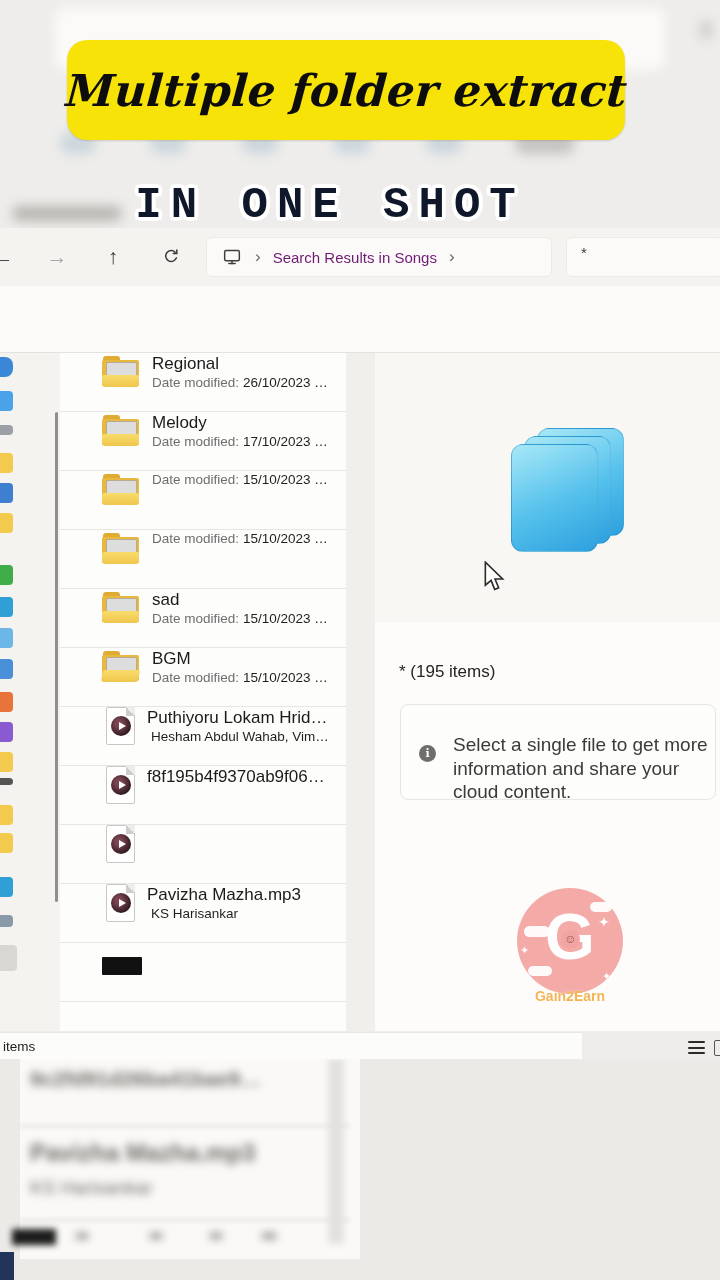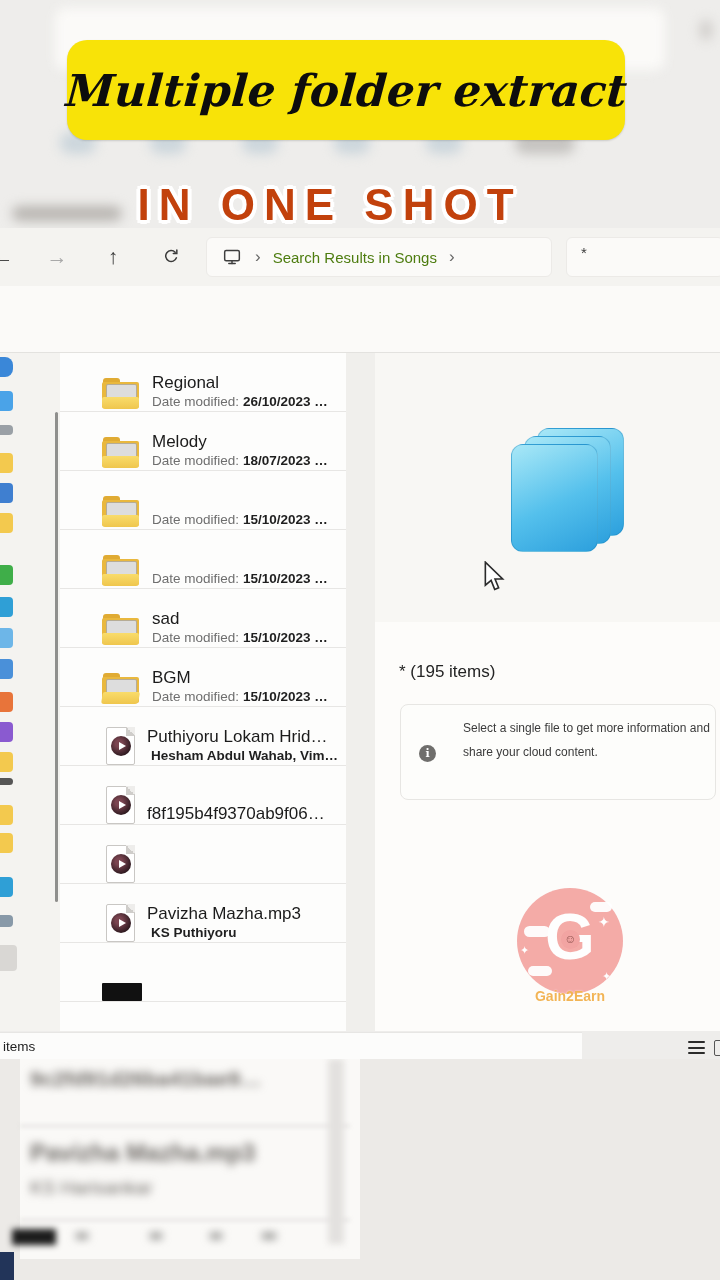--- a/index.html
+++ b/index.html
@@ -18,44 +18,44 @@
             text-shadow:-3px -3px 0 #fff,3px -3px 0 #fff,-3px 3px 0 #fff,3px 3px 0 #fff,
                         0 -4px 0 #fff,0 4px 0 #fff,-4px 0 0 #fff,4px 0 0 #fff;}
   
   #navrow{left:0;top:228px;width:720px;height:58px;background:#f4f3f0;border-bottom:1px solid #eae9e6;}
   .navbtn{position:absolute;top:0;height:58px;display:flex;align-items:center;justify-content:center;
           width:34px;font-size:21px;color:#3a3a3a;}
   .pill{position:absolute;top:9px;height:40px;background:#fbfaf8;border:1px solid #eceae7;border-radius:6px;
         display:flex;align-items:center;box-sizing:border-box;}
   #crumb{left:206px;width:346px;padding:0 14px;gap:12px;}
   #crumb .chev{color:#666;font-size:17px;}
-  #crumb .path{font-size:15px;color:#4d7c0f;white-space:nowrap;}
+  #crumb .path{font-size:15px;color:#701a75;white-space:nowrap;}
   #searchbox{left:566px;width:158px;padding:0 14px;font-size:15px;color:#3c3c3c;align-items:flex-start;padding-top:6px;}
   #toolbar{left:0;top:286px;width:720px;height:66px;background:#fbfaf8;border-bottom:1px solid #e3e2df;}
   .tbicon{position:absolute;top:309px;width:24px;height:24px;}
   .tbdiv{position:absolute;top:306px;width:1px;height:30px;background:#e2e1de;}
   #newlabel{position:absolute;left:20px;top:318px;font-size:15px;color:#2e2e2e;}
   #newchev{position:absolute;left:54px;top:316px;font-size:11px;color:#7a7a7a;}
   #morebtn{position:absolute;left:458px;top:308px;width:34px;height:26px;text-align:center;
            font-size:20px;letter-spacing:2px;color:#444;line-height:18px;}
   #detailsbtn{position:absolute;left:630px;top:308px;display:flex;align-items:center;gap:8px;}
   #detailsbtn .lbl{font-size:15px;color:#222;}
   
   #sidebar{left:0;top:353px;width:60px;height:678px;background:#f4f3f0;}
   .sic{position:absolute;left:-9px;width:22px;height:20px;border-radius:4px;}
   #sbscroll{left:55px;top:412px;width:3px;height:490px;background:#8f8f8d;border-radius:2px;}
   #listpane{left:60px;top:353px;width:286px;height:678px;background:#fdfdfc;overflow:hidden;}
   #listscroll{left:358px;top:367px;width:3px;height:44px;background:#787876;border-radius:2px;}
-  .row{height:59px;box-sizing:border-box;border-bottom:1px solid #e7e6e4;display:flex;align-items:flex-end;
+  .row{height:59px;box-sizing:border-box;border-bottom:1px solid #e7e6e4;display:flex;align-items:flex-start;
        padding-left:42px;gap:12px;background:#fdfdfc;}
   .rtext{display:flex;flex-direction:column;justify-content:center;min-width:0;}
   .rname{font-size:17px;color:#1b1b1b;white-space:nowrap;line-height:21px;}
   .rmeta{display:flex;gap:4px;font-size:13.5px;line-height:18px;white-space:nowrap;}
   .rmeta em{font-style:normal;color:#6e6e6e;}
-  .rmeta b{font-weight:bold;color:#1f1f1f;}
+  .rmeta b{font-weight:normal;color:#1f1f1f;}
   
   .ficon{position:relative;width:38px;height:36px;flex:0 0 auto;}
   .ficon .tab{position:absolute;left:1px;top:3px;width:17px;height:9px;background:#e0ab33;border-radius:3px 3px 0 0;}
   .ficon .backp{position:absolute;left:0;top:7px;width:37px;height:26px;background:#e9b83e;border-radius:2px;}
   .ficon .thumb{position:absolute;left:4px;top:9px;width:29px;height:15px;border-radius:2px;
                 border:1px solid rgba(110,80,15,.35);background:#ddd;}
   .ficon .front{position:absolute;left:0;bottom:2px;width:37px;height:12px;
                 background:linear-gradient(#f9dc6b,#efc64d);border-radius:2px 2px 3px 3px;}
   .bgm .front{transform:skewX(-10deg);}
   .t-regional{background:linear-gradient(135deg,#e8e6e2,#b9b4ac);}
@@ -79,21 +79,21 @@
   #preview{left:375px;top:353px;width:345px;height:269px;background:#f8f7f4;}
   .stackfile{position:absolute;width:85px;height:106px;border-radius:12px;
              background:linear-gradient(155deg,#a9e8f7 0%,#54c0ec 55%,#2da0dd 100%);
              border:1px solid rgba(25,125,180,.35);}
   #infopane{left:375px;top:622px;width:345px;height:409px;background:#fdfcfa;}
   #seltitle{left:24px;top:40px;font-size:17px;color:#242424;position:absolute;}
   #infobox{position:absolute;left:25px;top:82px;width:316px;height:96px;background:#fdfdfb;
            border:1px solid #e7e6e3;border-radius:8px;box-sizing:border-box;}
   #infobox .ic{position:absolute;left:18px;top:40px;width:17px;height:17px;border-radius:50%;background:#6f6e6c;
                color:#fff;font-size:11px;font-weight:bold;text-align:center;line-height:17px;font-family:"DejaVu Serif",serif;}
-  #infobox .msg{position:absolute;left:52px;top:12px;width:256px;font-size:12px;line-height:23.5px;color:#3b3b3b;margin-left:10px;}
+  #infobox .msg{position:absolute;left:52px;top:28px;width:256px;font-size:19px;line-height:23.5px;color:#3b3b3b;}
   
   #wm{left:514px;top:886px;width:112px;height:126px;opacity:.95;}
   #wm .circle{position:absolute;left:3px;top:2px;width:106px;height:106px;border-radius:50%;
               background:rgba(242,158,155,.92);}
   #wm .g{position:absolute;left:0;top:14px;width:112px;text-align:center;font-size:64px;font-weight:800;color:#fff;}
   #wm .face{position:absolute;left:47px;top:44px;width:19px;height:19px;border-radius:50%;background:#f2a09e;
             color:#8a4a46;font-size:12px;text-align:center;line-height:19px;}
   #wm .cloud{position:absolute;background:#fff;border-radius:8px;opacity:.95;}
   #wm .sp{position:absolute;color:#fff;font-size:14px;}
   #wm .lbl{position:absolute;left:0;top:102px;width:112px;text-align:center;font-size:14px;font-weight:bold;
@@ -126,21 +126,21 @@
     <div class="blob" style="left:242px;top:132px;width:36px;height:22px;background:#ccd6dc;"></div>
     <div class="blob" style="left:334px;top:132px;width:36px;height:22px;background:#ccd6dc;"></div>
     <div class="blob" style="left:426px;top:132px;width:36px;height:22px;background:#ccd6dc;"></div>
     <div class="blob" style="left:515px;top:132px;width:60px;height:22px;background:#c5c3c0;"></div>
     <div class="blob" style="left:12px;top:206px;width:110px;height:15px;background:#b8b5b1;"></div>
   </div>
 
   <div id="banner" class="abs" style="background: rgb(248, 227, 8);">
     <span class="t">Multiple folder extract</span>
   </div>
-  <div id="subtitle" class="abs" style="color: #c2410c;">In one shot</div>
+  <div id="subtitle" class="abs" style="color: #0f172a; font-family: Liberation Mono, monospace;">In one shot</div>
 
   <div id="navrow" class="abs">
     <div class="navbtn" style="left:-14px;color:#4a4a4a;">←</div>
     <div class="navbtn" style="left:40px;color:#a9a9a9;">→</div>
     <div class="navbtn" style="left:96px;">↑</div>
     <div class="navbtn" style="left:154px;">
       <svg width="20" height="20" viewBox="0 0 24 24" fill="none" stroke="#3a3a3a" stroke-width="1.8" stroke-linecap="round">
         <path d="M18.5,13 a6.6,6.6 0 1 1 -1.5,-6.8"></path>
           <path d="M19,3.5 v4.2 h-4.2"></path>
       </svg>
@@ -275,21 +275,21 @@
       <span class="ficon">
           <i class="tab"></i>
           <i class="backp"></i>
           <i class="thumb t-melody"></i>
           <i class="front"></i>
         </span>
       <span class="rtext">
           <span class="rname">Melody</span>
         <span class="rmeta">
             <em>Date modified:</em>
-            <b>18/07/2023 …</b>
+            <b>17/10/2023 …</b>
           </span>
         </span>
     </div>
     <div class="row">
       <span class="ficon">
           <i class="tab"></i>
           <i class="backp"></i>
           <i class="thumb t-favorite"></i>
           <i class="front"></i>
         </span>
@@ -378,21 +378,21 @@
     </div>
     <div class="row">
       <span class="aicon">
           <i class="fold"></i>
           <i class="disc"></i>
         </span>
       <span class="rtext">
           <span class="rname">Pavizha Mazha.mp3</span>
         <span class="rmeta">
             <em></em>
-            <b>KS Puthiyoru</b>
+            <b>KS Harisankar</b>
           </span>
         </span>
     </div>
     <div class="row partial">
       <span class="bthumb"></span>
 
     </div>
   </div>
   <div id="listscroll" class="abs"></div>
 

